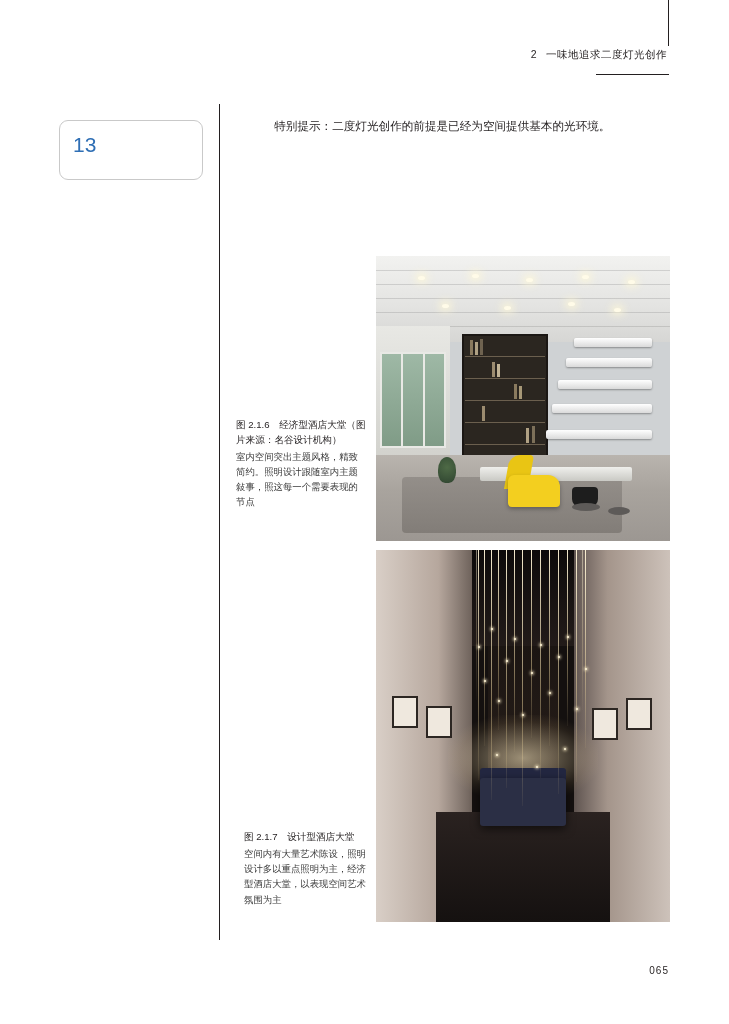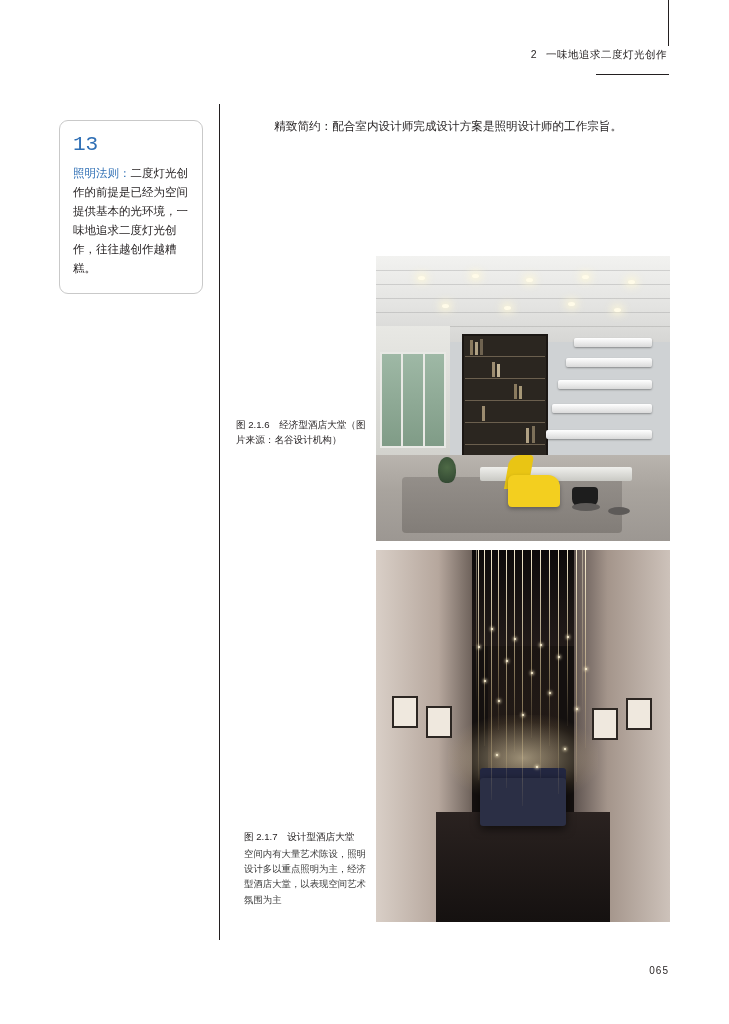--- a/index.html
+++ b/index.html
@@ -73,21 +73,21 @@
     border: 1px solid #c9c9c9;
     border-radius: 9px;
     box-sizing: border-box;
     padding: 13px 13px 15px 13px;
   }
   .tip-number {
     font-size: 21px;
     color: #2f6fb5;
     line-height: 1;
     margin-bottom: 9px;
-    font-family: Liberation Mono, monospace;
+    font-family: Liberation Sans, sans-serif;
   }
   .tip-text {
     font-size: 11.5px;
     line-height: 1.65;
     color: #231f20;
   }
   .tip-text .tip-label {
     color: #2f6fb5;
   }
 
@@ -304,25 +304,24 @@
   <div class="header-rule-h"></div>
   <div class="running-head">
     <span class="chapter-num">2</span>
     <span>一味地追求二度灯光创作</span>
   </div>
 
   <div class="col-rule"></div>
 
   <div class="tip-box">
     <div class="tip-number">13</div>
-    <div class="tip-text"><span class="tip-label">照明法则：</span><span>二度灯光创作的前提是已经为空间提供基本的光环境，一味地追求二度灯光创作，往往越创作越糟糕。</span></div>
   </div>
 
   <div class="body-col">
-    <p class="body-p indent">精致简约：配合室内设计师完成设计方案是照明设计师的工作宗旨。</p>
+    <p class="body-p indent">特别提示：二度灯光创作的前提是已经为空间提供基本的光环境。</p>
   </div>
 
   <div class="figure" id="fig-216">
     <div class="lobby">
       <div class="ceiling"></div>
       <div class="ceiling-slat" style="top:14px"></div>
       <div class="ceiling-slat" style="top:28px"></div>
       <div class="ceiling-slat" style="top:42px"></div>
       <div class="ceiling-slat" style="top:56px"></div>
       <div class="ceiling-slat" style="top:70px"></div>
@@ -376,20 +375,21 @@
       <div class="chair-back"></div>
       <div class="chair-body"></div>
       <div class="side-table"></div>
       <div class="pouf" style="left:196px;width:28px"></div>
       <div class="pouf" style="left:232px;width:22px;bottom:26px"></div>
     </div>
   </div>
 
   <div class="caption" id="cap-216">
     <span class="cap-title">图 2.1.6　经济型酒店大堂（图片来源：名谷设计机构）</span>
+    <span class="cap-note">室内空间突出主题风格，精致简约。照明设计跟随室内主题敍事，照这每一个需要表现的节点</span>
   </div>
 
   <div class="figure" id="fig-217">
     <div class="corridor">
       <div class="corr-ceiling"></div>
       <div class="corr-wall-l"></div>
       <div class="corr-wall-r"></div>
       <div class="corr-end"></div>
       <div class="corr-floor"></div>
 

